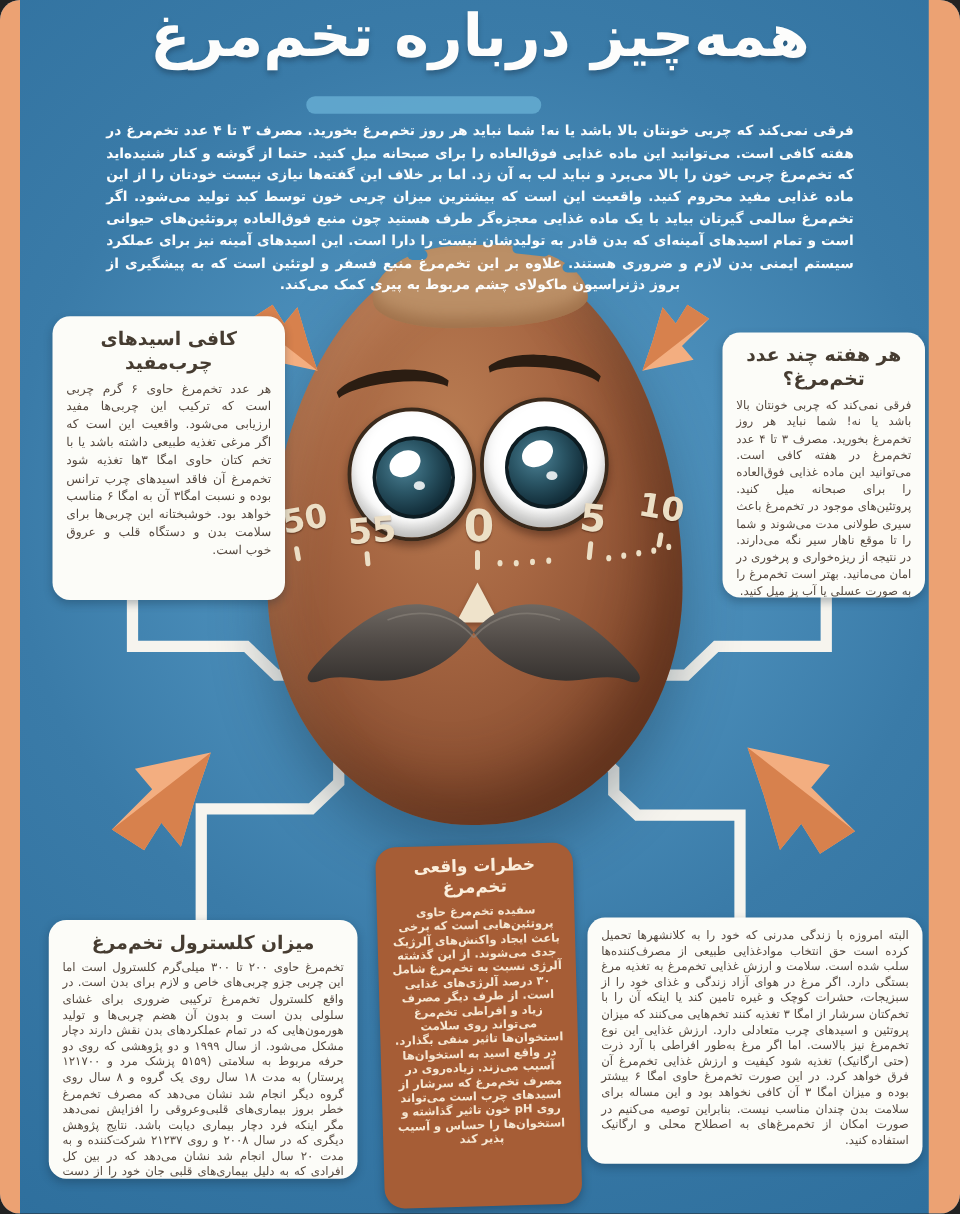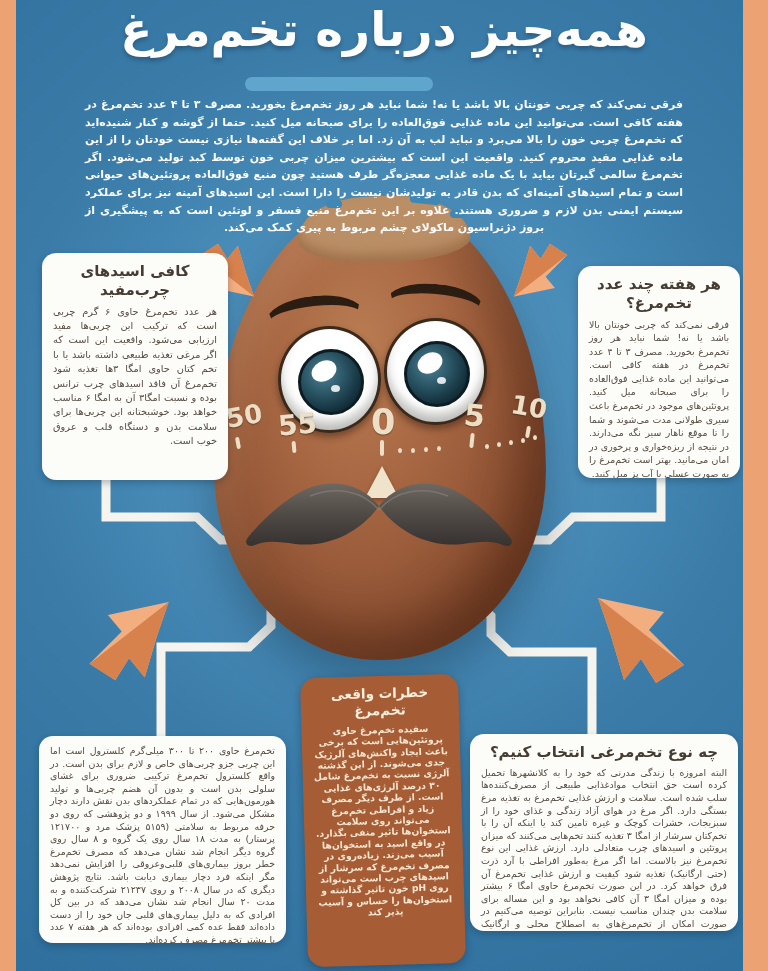--- a/index.html
+++ b/index.html
@@ -1,18 +1,18 @@
 <!DOCTYPE html>
 <html lang="fa"><head>
 <meta charset="utf-8">
 <style>
   html,body{margin:0;padding:0;background:#222;}
   .page{position:relative;width:768px;height:971px;margin:0 auto;overflow:hidden;
     font-family:"DejaVu Sans",sans-serif;
-    background:radial-gradient(circle at 50% 42%, #5b9ec6 0%, #4a8db9 30%, #3a7ba8 55%, #2e6f9d 100%);}
+    background:radial-gradient(circle at 50% 42%, #5b9ec6 0%, #4a8db9 30%, #3a7ba8 55%, #2e6f9d 100%);border-radius:16px;}
   .frame{position:absolute;top:0;height:971px;background:#eca273;z-index:30;}
   .frame.left{left:0;width:16px;}
   .frame.right{left:743px;width:25px;}
   .title{position:absolute;left:0;top:2px;width:768px;margin:0;text-align:center;
     color:#fdfdfc;font-size:47px;font-weight:bold;letter-spacing:-1px;
     text-shadow:0 3px 4px rgba(20,40,60,.35);z-index:5;}
   .title-smudge{position:absolute;left:245px;top:77px;width:188px;height:14px;
     background:#61a8ce;border-radius:7px;opacity:.95;z-index:4;}
   .intro{position:absolute;left:85px;top:96px;width:598px;margin:0;direction:rtl;
     color:#fcfdfd;font-size:11px;line-height:1.6;font-weight:600;
@@ -179,26 +179,26 @@
     <h2>کافی اسیدهای چرب‌مفید</h2>
     <p>هر عدد تخم‌مرغ حاوی ۶ گرم چربی است که ترکیب این چربی‌ها مفید ارزیابی می‌شود. واقعیت این است که اگر مرغی تغذیه طبیعی داشته باشد یا با تخم کتان حاوی امگا ۳ها تغذیه شود تخم‌مرغ آن فاقد اسیدهای چرب ترانس بوده و نسبت امگا۳ آن به امگا ۶ مناسب خواهد بود. خوشبختانه این چربی‌ها برای سلامت بدن و دستگاه قلب و عروق خوب است.</p>
   </section>
 
   <section class="box tr">
     <h2>هر هفته چند عدد تخم‌مرغ؟</h2>
     <p>فرقی نمی‌کند که چربی خونتان بالا باشد یا نه! شما نباید هر روز تخم‌مرغ بخورید. مصرف ۳ تا ۴ عدد تخم‌مرغ در هفته کافی است. می‌توانید این ماده غذایی فوق‌العاده را برای صبحانه میل کنید. پروتئین‌های موجود در تخم‌مرغ باعث سیری طولانی مدت می‌شوند و شما را تا موقع ناهار سیر نگه می‌دارند. در نتیجه از ریزه‌خواری و پرخوری در امان می‌مانید. بهتر است تخم‌مرغ را به صورت عسلی یا آب پز میل کنید.</p>
   </section>
 
   <section class="box bl">
+    <h2>میزان کلسترول تخم‌مرغ</h2>
     <p>تخم‌مرغ حاوی ۲۰۰ تا ۳۰۰ میلی‌گرم کلسترول است اما این چربی جزو چربی‌های خاص و لازم برای بدن است. در واقع کلسترول تخم‌مرغ ترکیبی ضروری برای غشای سلولی بدن است و بدون آن هضم چربی‌ها و تولید هورمون‌هایی که در تمام عملکردهای بدن نقش دارند دچار مشکل می‌شود. از سال ۱۹۹۹ و دو پژوهشی که روی دو حرفه مربوط به سلامتی (۵۱۵۹ پزشک مرد و ۱۲۱۷۰۰ پرستار) به مدت ۱۸ سال روی یک گروه و ۸ سال روی گروه دیگر انجام شد نشان می‌دهد که مصرف تخم‌مرغ خطر بروز بیماری‌های قلبی‌وعروقی را افزایش نمی‌دهد مگر اینکه فرد دچار بیماری دیابت باشد. نتایج پژوهش دیگری که در سال ۲۰۰۸ و روی ۲۱۲۳۷ شرکت‌کننده و به مدت ۲۰ سال انجام شد نشان می‌دهد که در بین کل افرادی که به دلیل بیماری‌های قلبی جان خود را از دست داده‌اند فقط عده کمی افرادی بوده‌اند که هر هفته ۷ عدد یا بیشتر تخم‌مرغ مصرف کرده‌اند.</p>
   </section>
 
   <section class="box center">
     <h2>خطرات واقعی تخم‌مرغ</h2>
     <p>سفیده تخم‌مرغ حاوی پروتئین‌هایی است که برخی باعث ایجاد واکنش‌های آلرژیک جدی می‌شوند. از این گذشته آلرژی نسبت به تخم‌مرغ شامل ۳۰ درصد آلرژی‌های غذایی است. از طرف دیگر مصرف زیاد و افراطی تخم‌مرغ می‌تواند روی سلامت استخوان‌ها تاثیر منفی بگذارد. در واقع اسید به استخوان‌ها آسیب می‌زند. زیاده‌روی در مصرف تخم‌مرغ که سرشار از اسیدهای چرب است می‌تواند روی pH خون تاثیر گذاشته و استخوان‌ها را حساس و آسیب پذیر کند</p>
   </section>
 
   <section class="box br">
-    <h2>چه نوع تخم‌مرغی انتخاب کنیم؟</h2>
     <p>البته امروزه با زندگی مدرنی که خود را به کلانشهرها تحمیل کرده است حق انتخاب موادغذایی طبیعی از مصرف‌کننده‌ها سلب شده است. سلامت و ارزش غذایی تخم‌مرغ به تغذیه مرغ بستگی دارد. اگر مرغ در هوای آزاد زندگی و غذای خود را از سبزیجات، حشرات کوچک و غیره تامین کند یا اینکه آن را با تخم‌کتان سرشار از امگا ۳ تغذیه کنند تخم‌هایی می‌کنند که میزان پروتئین و اسیدهای چرب متعادلی دارد. ارزش غذایی این نوع تخم‌مرغ نیز بالاست. اما اگر مرغ به‌طور افراطی با آرد ذرت (حتی ارگانیک) تغذیه شود کیفیت و ارزش غذایی تخم‌مرغ آن فرق خواهد کرد. در این صورت تخم‌مرغ حاوی امگا ۶ بیشتر بوده و میزان امگا ۳ آن کافی نخواهد بود و این مساله برای سلامت بدن چندان مناسب نیست. بنابراین توصیه می‌کنیم در صورت امکان از تخم‌مرغ‌های به اصطلاح محلی و ارگانیک استفاده کنید.</p>
   </section>
 
 </div>
 
 </body></html>

